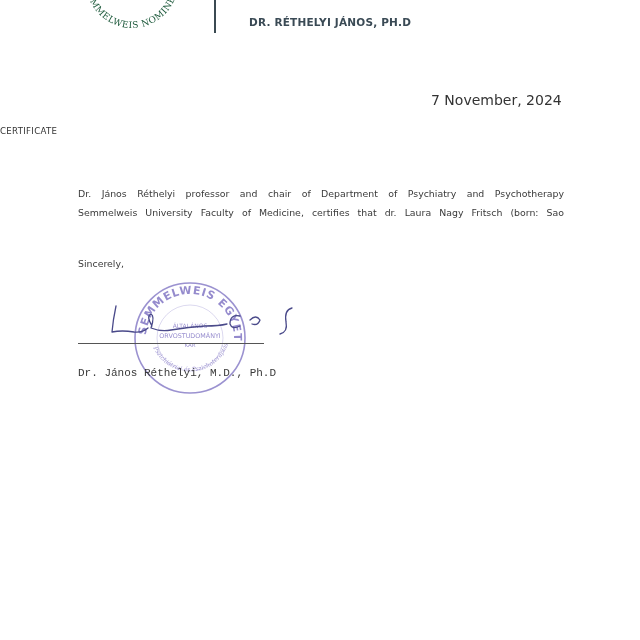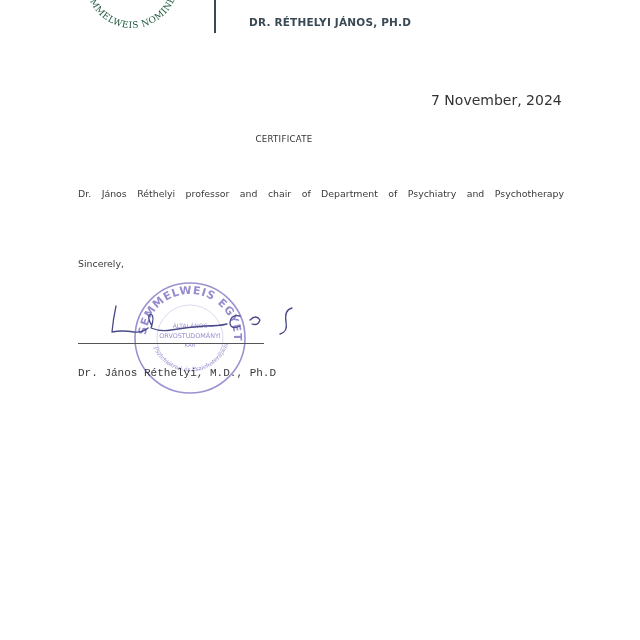--- a/index.html
+++ b/index.html
@@ -45,25 +45,24 @@
       left: 431px;
       top: 92px;
       font-size: 14px;
       color: #333;
     }
     .title {
       position: absolute;
       left: 0;
       width: 568px;
       top: 126px;
-      text-align: center;
+      text-align: left;
       font-size: 8.6px;
       color: #333;
       letter-spacing: 0.3px;
-      margin-top: 8px;
     }
     .body-text {
       position: absolute;
       left: 78px;
       top: 168px;
       width: 486px;
       font-size: 9.4px;
       line-height: 19px;
       color: #3a3a3a;
       text-align: justify;
@@ -138,20 +137,21 @@
 </svg>
 
 <div class="divider"></div>
 <div class="header-name">DR. RÉTHELYI JÁNOS, PH.D</div>
 
 <div class="date">7 November,  2024</div>
 <div class="title">CERTIFICATE</div>
 
 <div class="body-text">
   <span class="line">Dr. János Réthelyi professor and chair of Department  of  Psychiatry  and  Psychotherapy</span>
+  <span class="line">Semmelweis  University  Faculty of  Medicine, certifies that  dr. Laura Nagy Fritsch  (born:  Sao</span>
 </div>
 
 <div class="closing">Sincerely,</div>
 
 <svg class="stamp" viewBox="0 0 116 116">
   <defs>
     <path id="stampTop" d="M 14 58 A 44 44 0 0 1 102 58"></path>
     <path id="stampBottom" d="M 20 64 A 40 40 0 0 0 96 64"></path>
   </defs>
   <circle cx="58" cy="58" r="55" fill="none" stroke="#8a7fc8" stroke-width="1.6" opacity="0.85"></circle>

